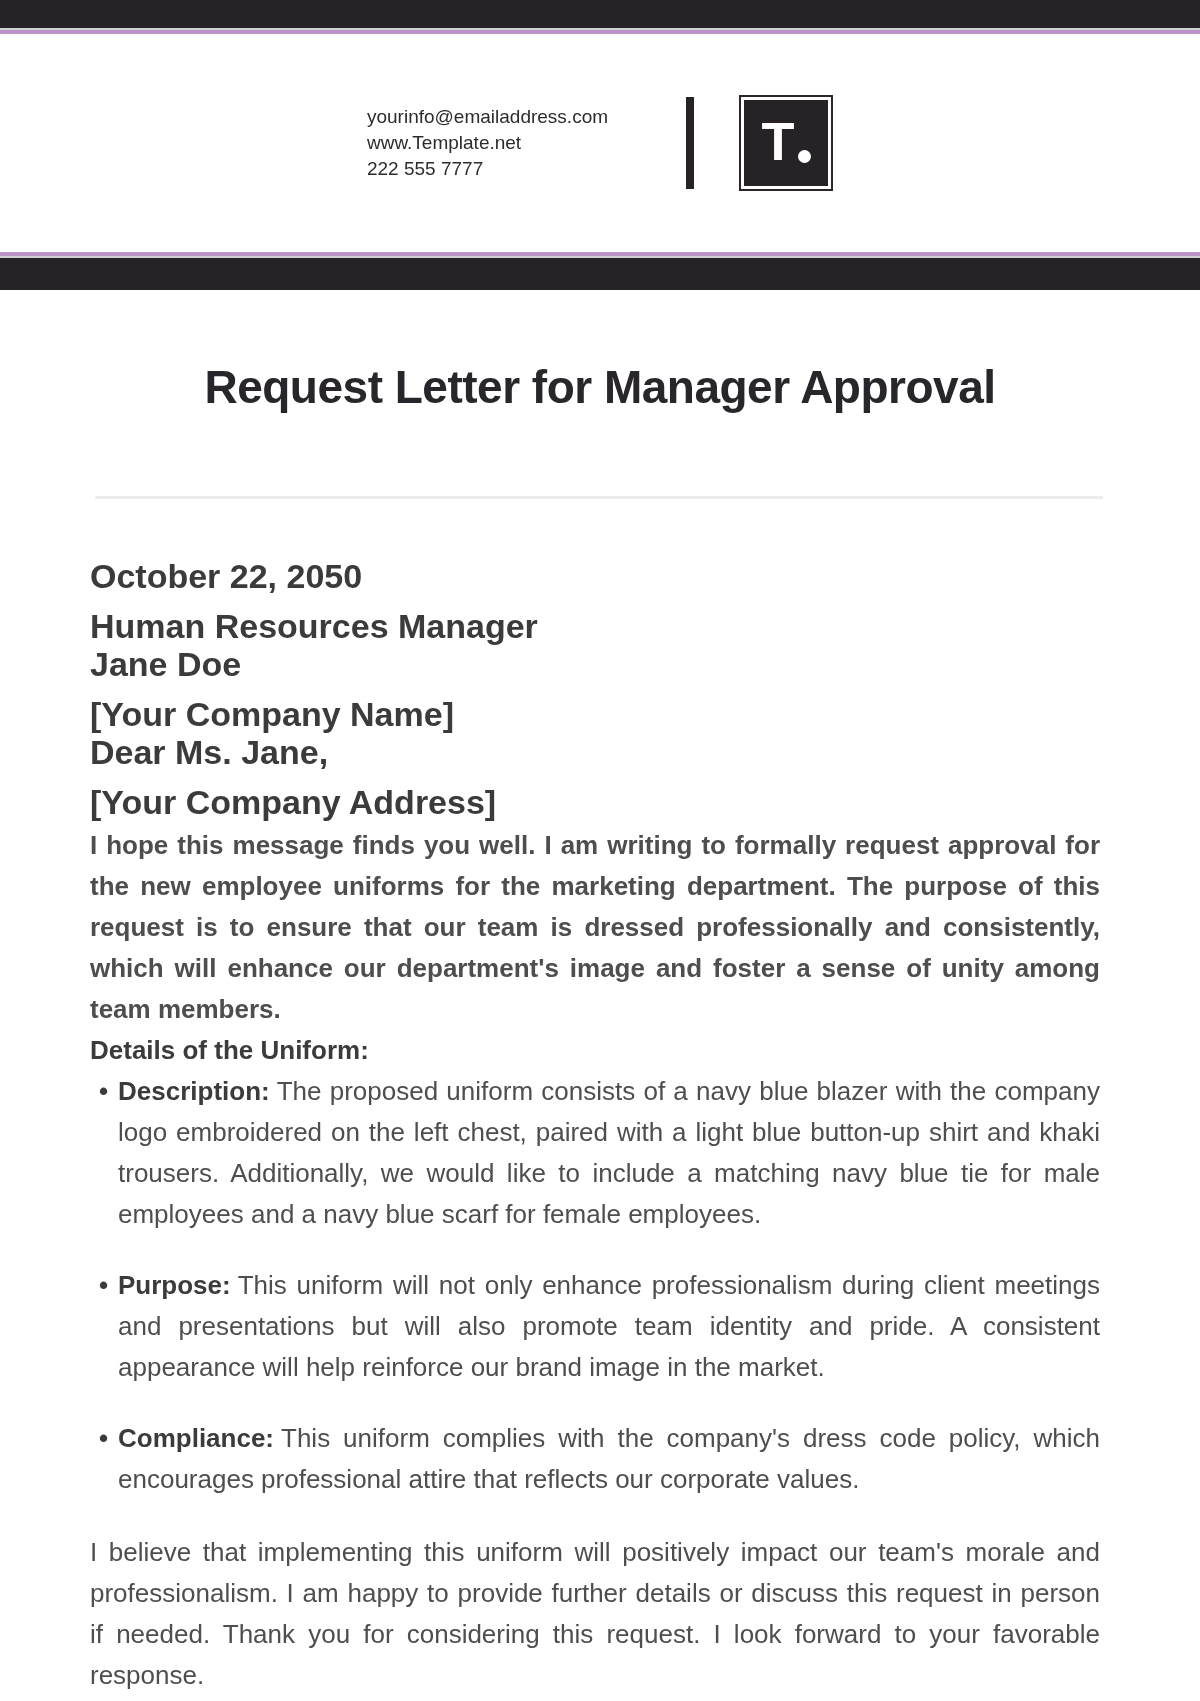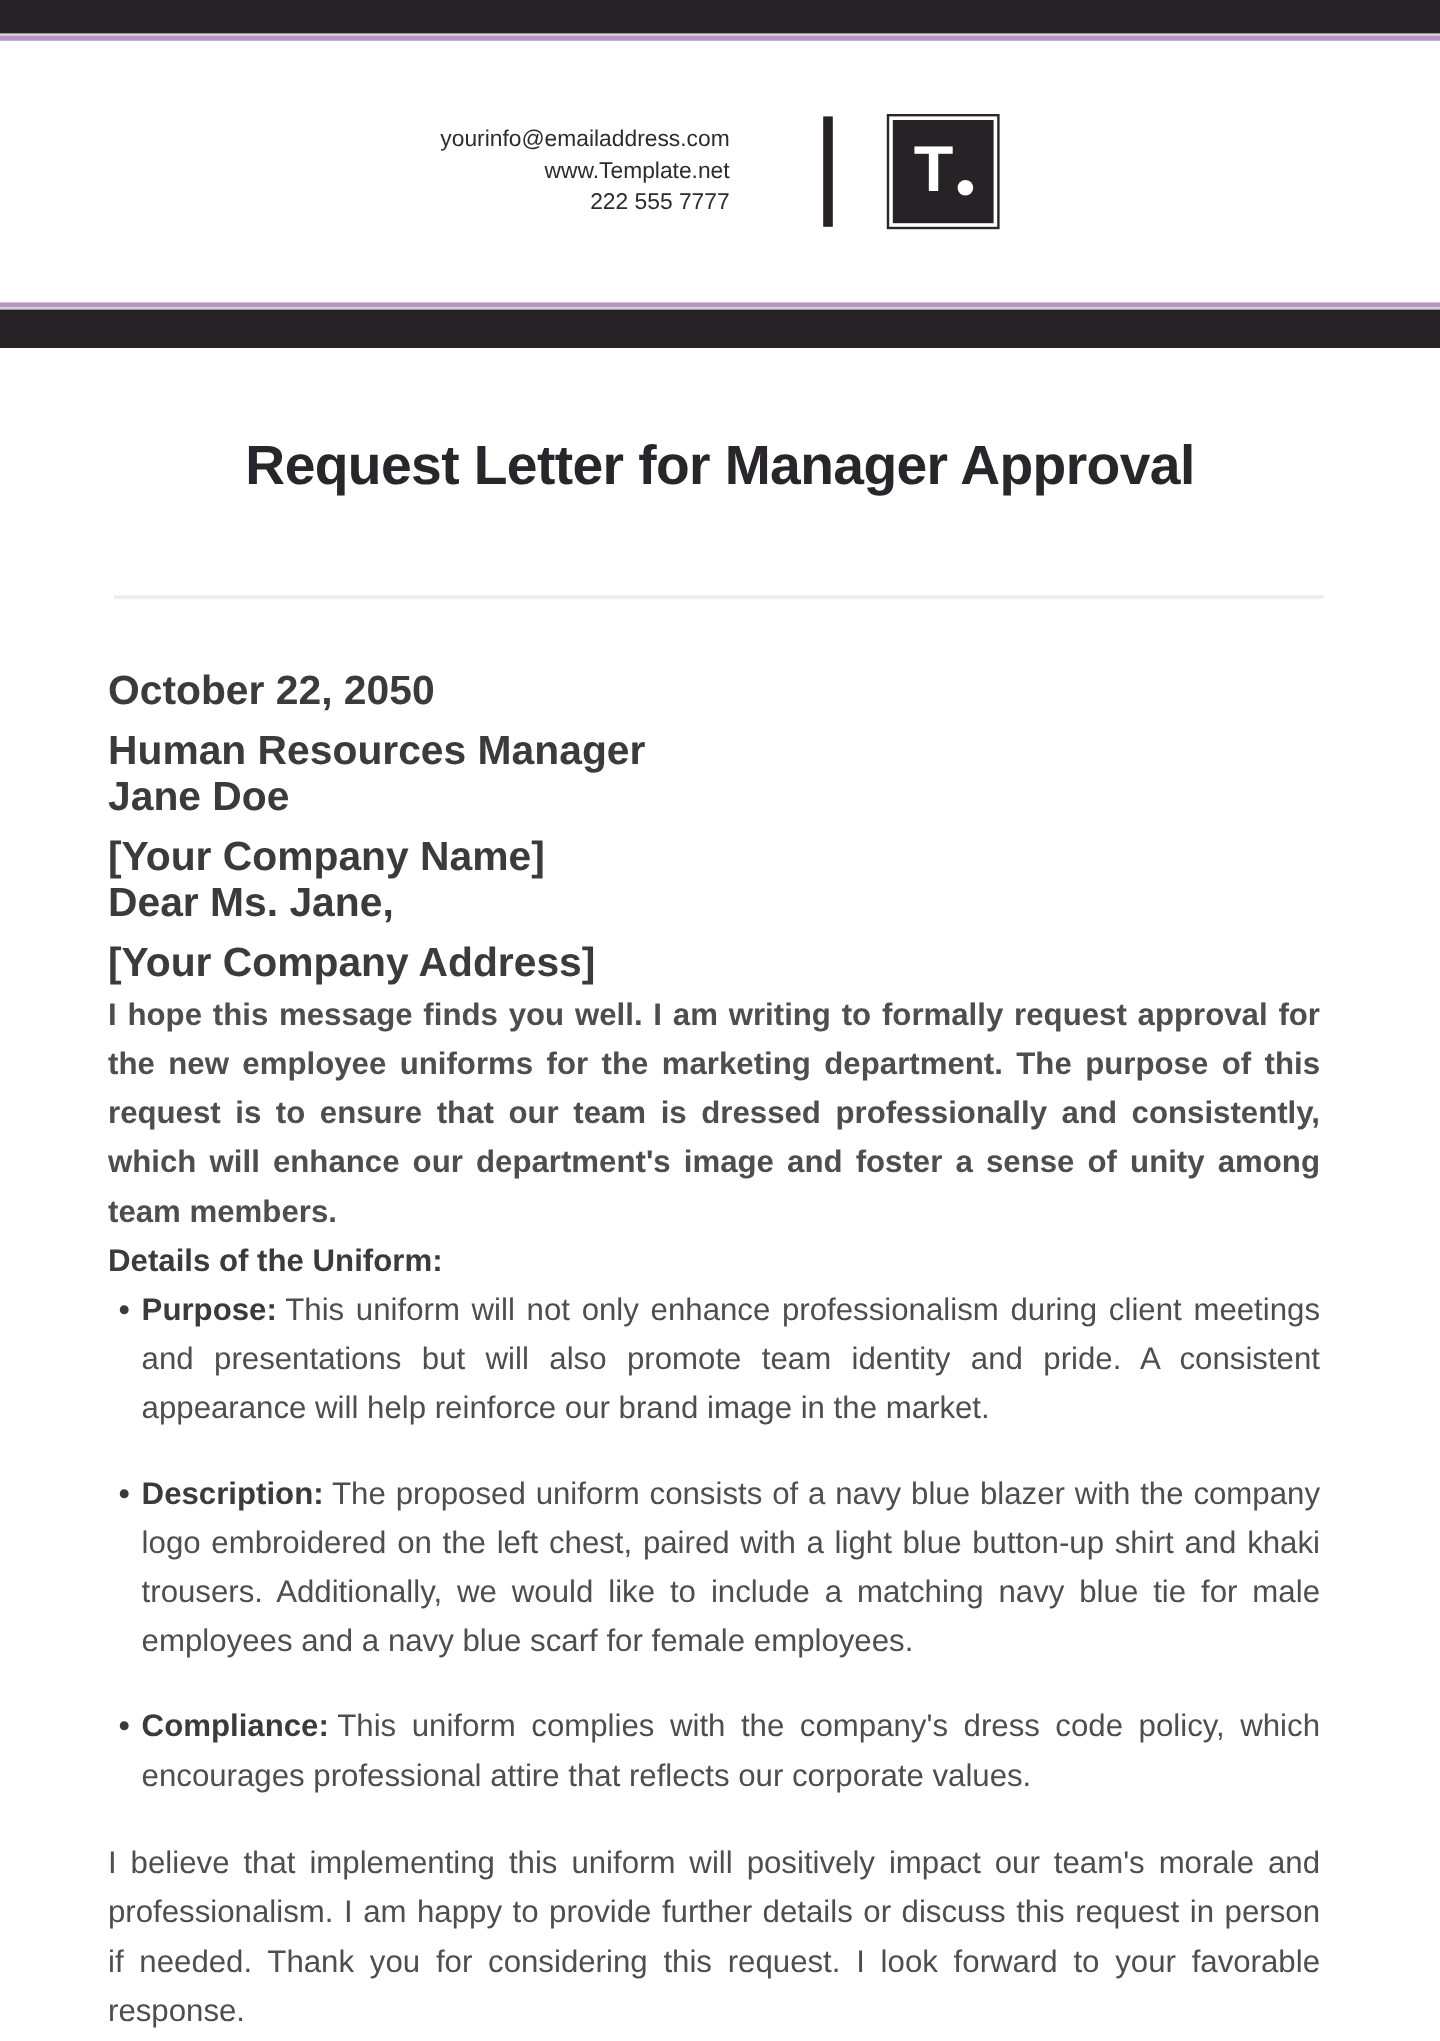--- a/index.html
+++ b/index.html
@@ -19,21 +19,21 @@
   .hairline{width:100%;height:2px;background:var(--hairline-gray,#cfcfcf);}
   .accent{width:100%;height:4px;background:var(--accent-purple,#bb94c6);}
   
   .letterhead{
     height:218px;
     display:flex;
     align-items:center;
     justify-content:center;
   }
   .contact{
-    text-align:right;
+    text-align:left;
     font-size:19px;
     line-height:26px;
     color:#2e2b2e;
   }
   .vbar{
     width:8px;height:92px;
     background:var(--band,#262226);
     margin:0 45px 0 78px;
   }
   .logo{
@@ -162,21 +162,21 @@
     <div class="meta">Jane Doe</div>
     <div class="meta mt12">[Your Company Name]</div>
     <div class="meta">Dear Ms. Jane,</div>
     <div class="meta mt12">[Your Company Address]</div>
 
     <p class="intro">I hope this message finds you well. I am writing to formally request approval for the new employee uniforms for the marketing department. The purpose of this request is to ensure that our team is dressed professionally and consistently, which will enhance our department's image and foster a sense of unity among team members.</p>
 
     <div class="details-heading">Details of the Uniform:</div>
 
     <ul class="details">
+      <li><span class="li-label">Description:</span><span>The proposed uniform consists of a navy blue blazer with the company logo embroidered on the left chest, paired with a light blue button-up shirt and khaki trousers. Additionally, we would like to include a matching navy blue tie for male employees and a navy blue scarf for female employees.</span></li>
       <li><span class="li-label">Purpose:</span><span>This uniform will not only enhance professionalism during client meetings and presentations but will also promote team identity and pride. A consistent appearance will help reinforce our brand image in the market.</span></li>
-      <li><span class="li-label">Description:</span><span>The proposed uniform consists of a navy blue blazer with the company logo embroidered on the left chest, paired with a light blue button-up shirt and khaki trousers. Additionally, we would like to include a matching navy blue tie for male employees and a navy blue scarf for female employees.</span></li>
       <li><span class="li-label">Compliance:</span><span>This uniform complies with the company's dress code policy, which encourages professional attire that reflects our corporate values.</span></li>
     </ul>
 
     <p>I believe that implementing this uniform will positively impact our team's morale and professionalism. I am happy to provide further details or discuss this request in person if needed. Thank you for considering this request. I look forward to your favorable response.</p>
   </div>
 
 </div>
 
 </body></html>

